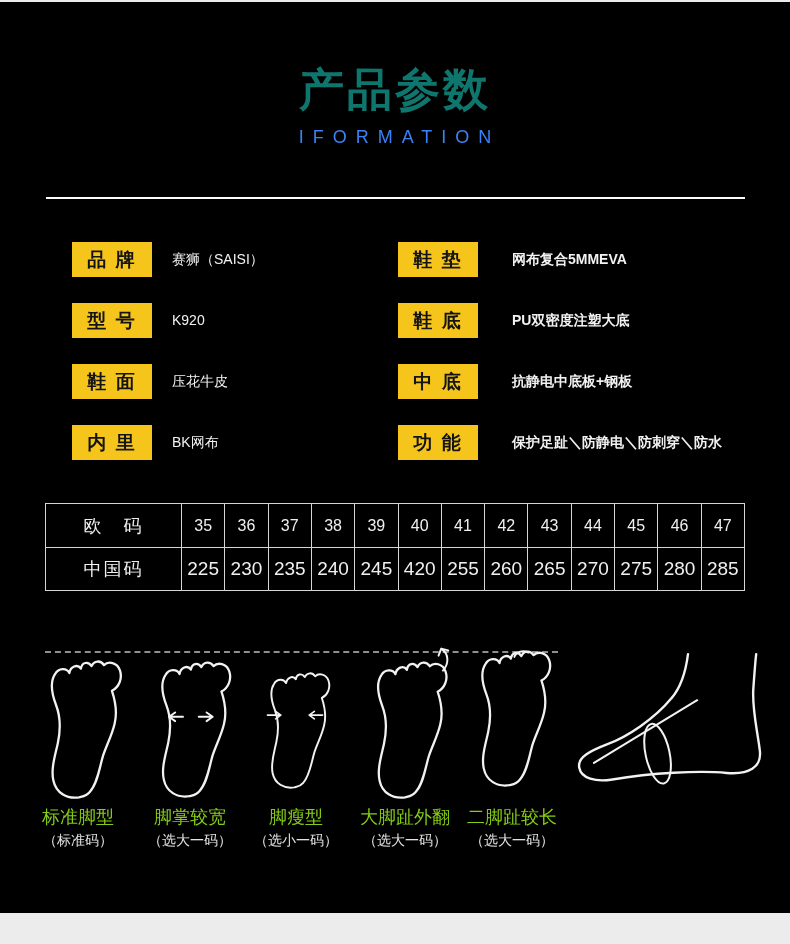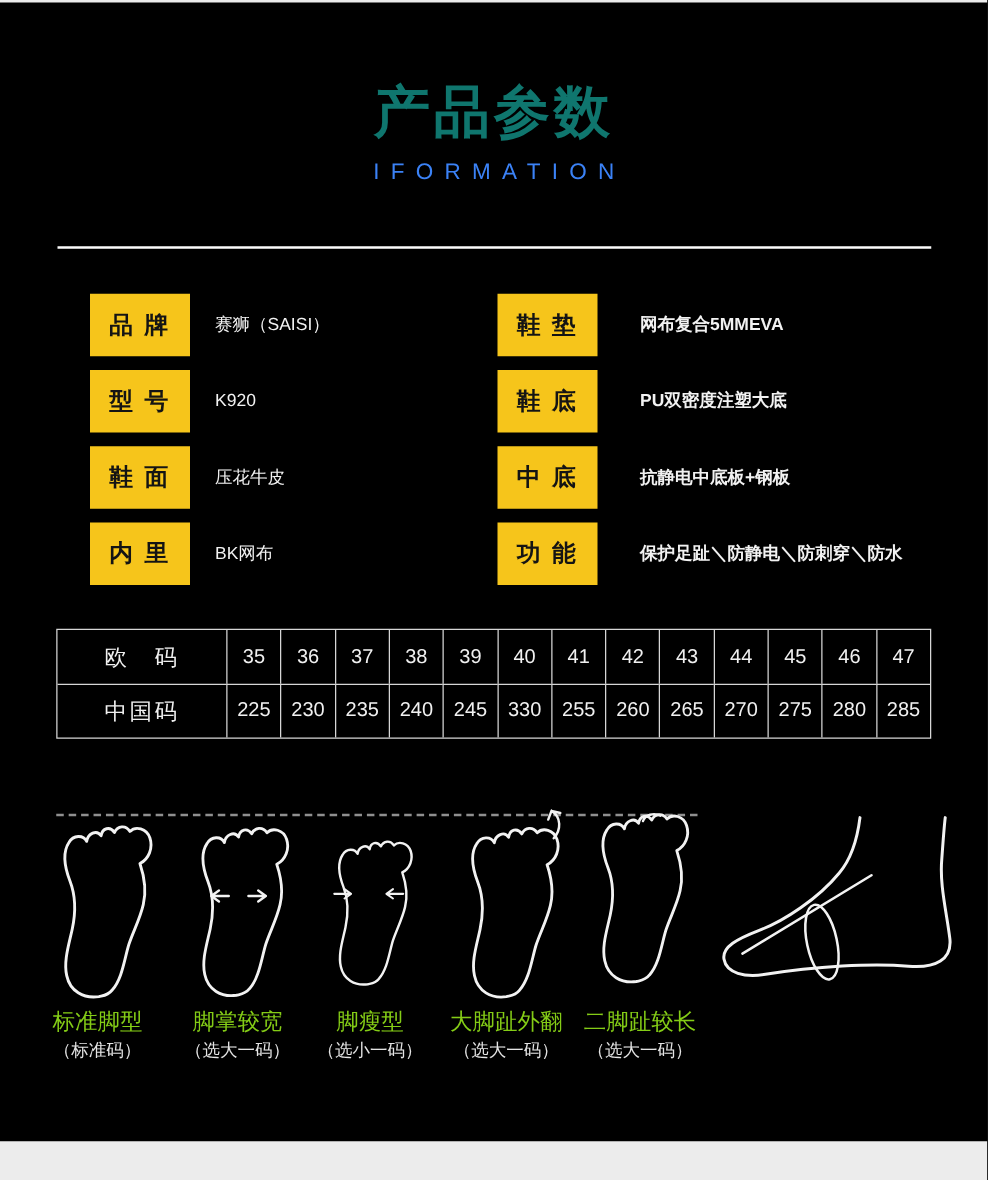--- a/index.html
+++ b/index.html
@@ -12,35 +12,35 @@
   .title{position:absolute;top:60px;left:0;width:790px;text-align:center;
     color:#0f766e;font-size:45px;font-weight:700;letter-spacing:3px;}
   .subtitle{position:absolute;top:127px;left:0;width:790px;text-align:center;
     color:#3b82f6;font-size:18px;font-weight:400;letter-spacing:9px;text-indent:9px;}
   .rule{position:absolute;top:197px;left:46px;width:699px;height:2px;background:#FBFBFB;}
 
   .specs-col{position:absolute;top:242px;display:flex;flex-direction:column;gap:26px;}
   .specs-left{left:72px;}
   .specs-right{left:398px;}
   .spec-row{display:flex;align-items:center;height:35px;}
-  .tag{flex:none;width:80px;height:50px;background:#F6C51B;color:#141414;
+  .tag{flex:none;width:80px;height:35px;background:#F6C51B;color:#141414;
     font-size:19px;font-weight:700;letter-spacing:2px;
     display:flex;align-items:center;justify-content:center;}
   .val{margin-left:20px;color:#F2F2F2;font-size:14px;line-height:23px;}
   .specs-right .val{margin-left:34px;width:252px;font-weight:bold;}
 
   .size-table{position:absolute;left:45px;top:503px;width:700px;
     display:grid;grid-template-columns:135px repeat(13,1fr);grid-auto-rows:43px;
     border:1px solid #D6D6D6;color:#F0F0F0;box-sizing:border-box;}
   .cell{border-left:1px solid #D6D6D6;border-top:1px solid #D6D6D6;
     display:flex;align-items:center;justify-content:center;font-size:16px;}
   .cell:nth-child(-n+14){border-top:none;}
   .cell:nth-child(14n+1){border-left:none;}
   .cell.hd{font-size:18px;letter-spacing:2px;}
-  .cell.cn{font-size:16px;}
+  .cell.cn{font-size:19px;}
 
   .dash{position:absolute;top:651px;left:45px;width:513px;height:0;
     border-top:2px dashed #8F8F8F;}
   svg.fp{position:absolute;}
   svg.fp path,svg.fp ellipse,svg.fp line{fill:none;stroke:#F2F2F2;
     stroke-width:2.6;stroke-linecap:round;stroke-linejoin:round;}
   svg.fp .thin{stroke-width:2.2;}
 
   .fg{position:absolute;text-align:center;}
   .fg .l1{color:#84cc16;font-size:18px;line-height:22px;}
@@ -111,21 +111,21 @@
     <div class="cell">45</div>
     <div class="cell">46</div>
     <div class="cell">47</div>
 
     <div class="cell hd">中国码</div>
     <div class="cell cn">225</div>
     <div class="cell cn">230</div>
     <div class="cell cn">235</div>
     <div class="cell cn">240</div>
     <div class="cell cn">245</div>
-    <div class="cell cn">330</div>
+    <div class="cell cn">420</div>
     <div class="cell cn">255</div>
     <div class="cell cn">260</div>
     <div class="cell cn">265</div>
     <div class="cell cn">270</div>
     <div class="cell cn">275</div>
     <div class="cell cn">280</div>
     <div class="cell cn">285</div>
   </div>
 
   <div class="dash"></div>

